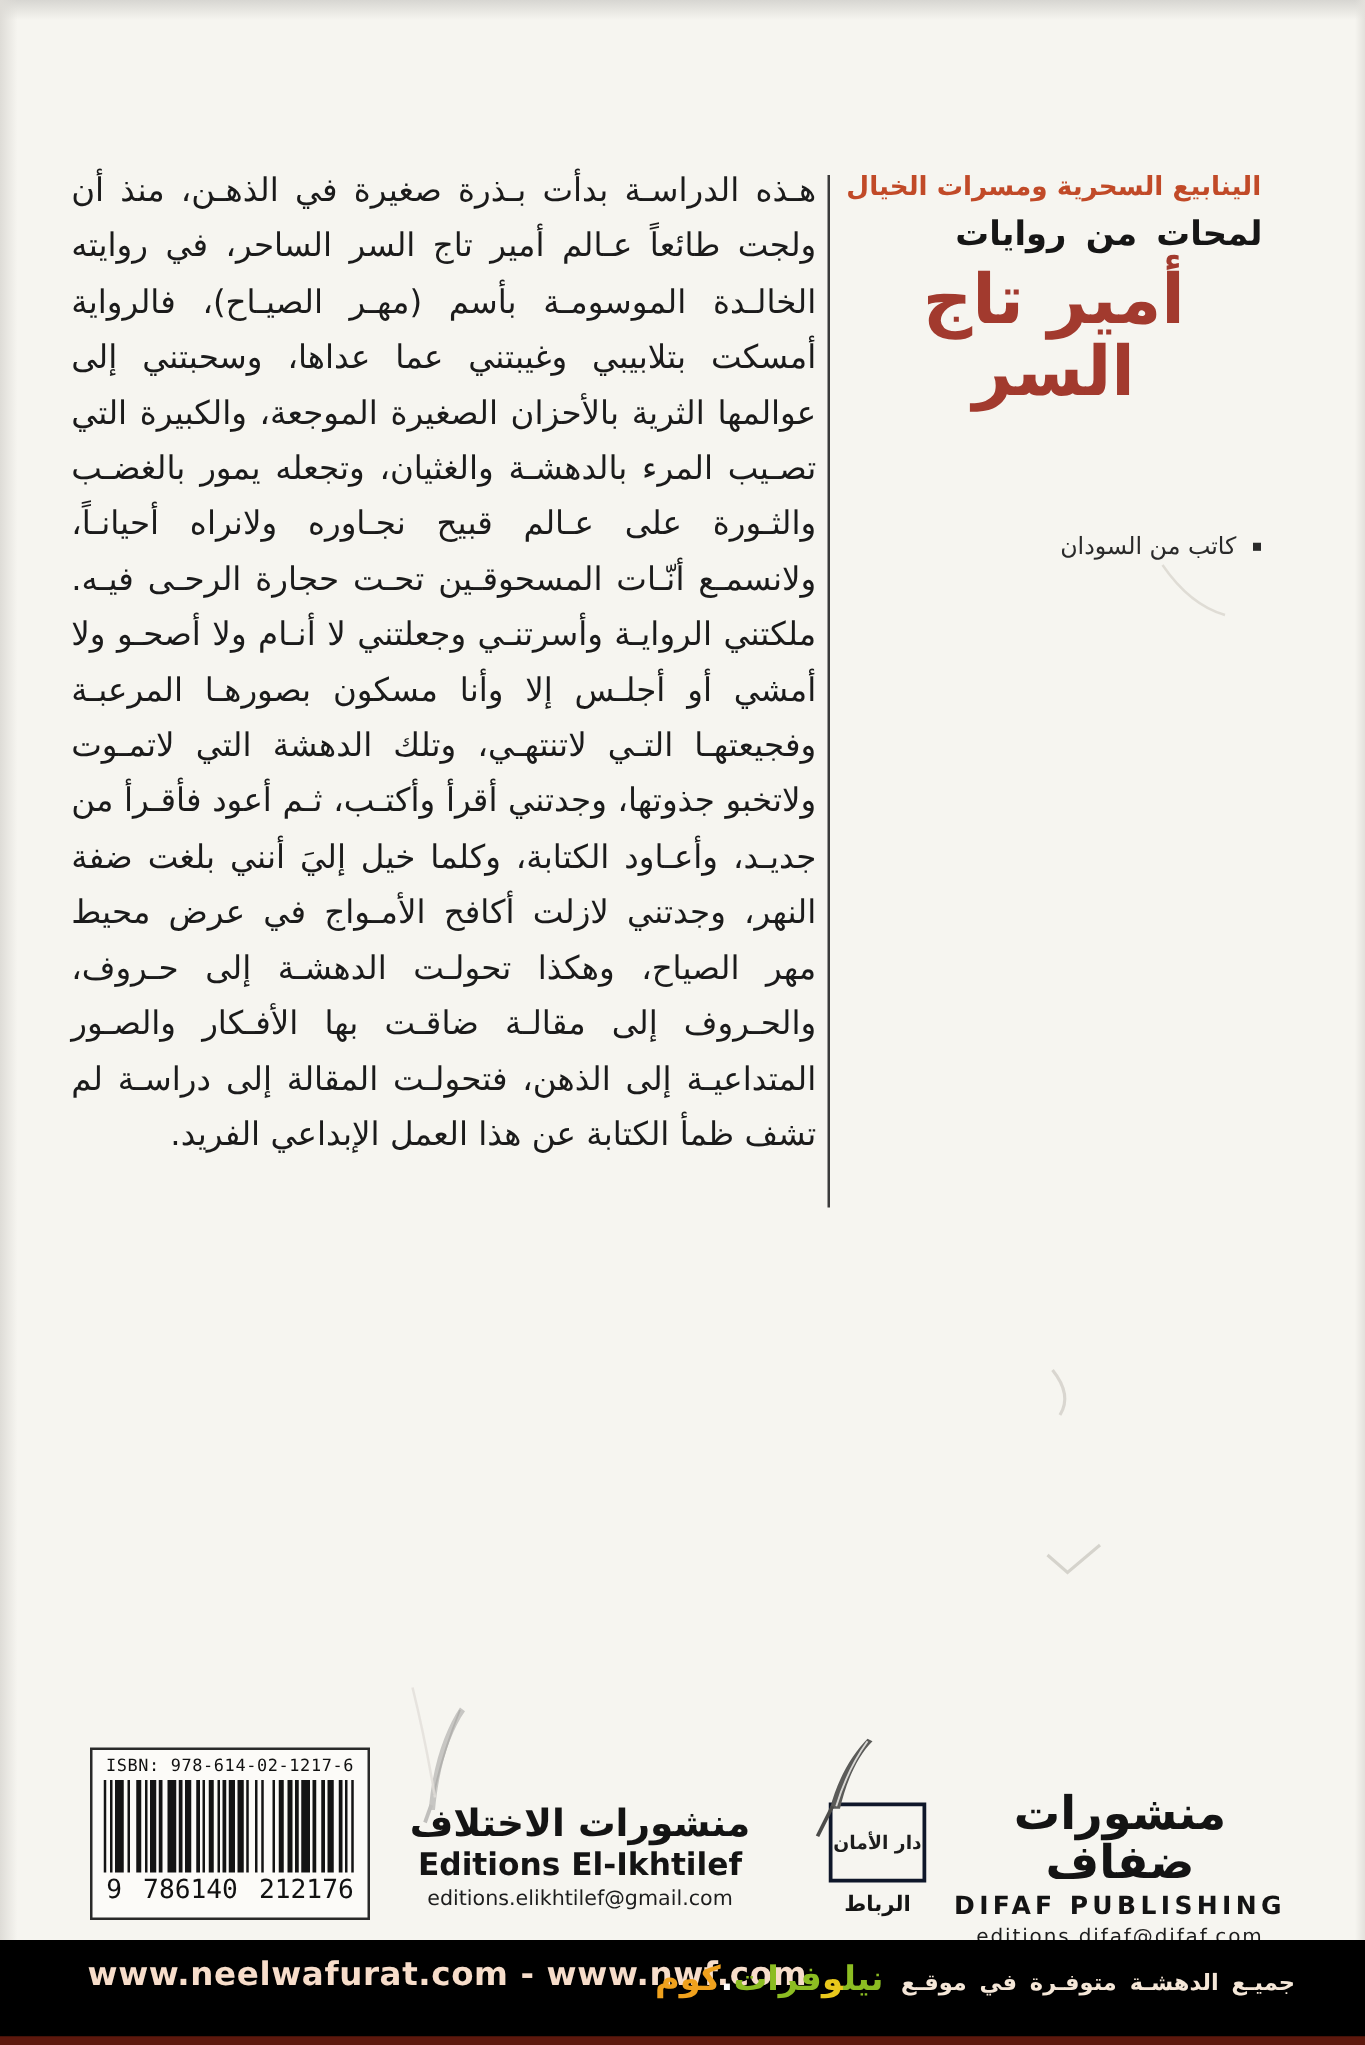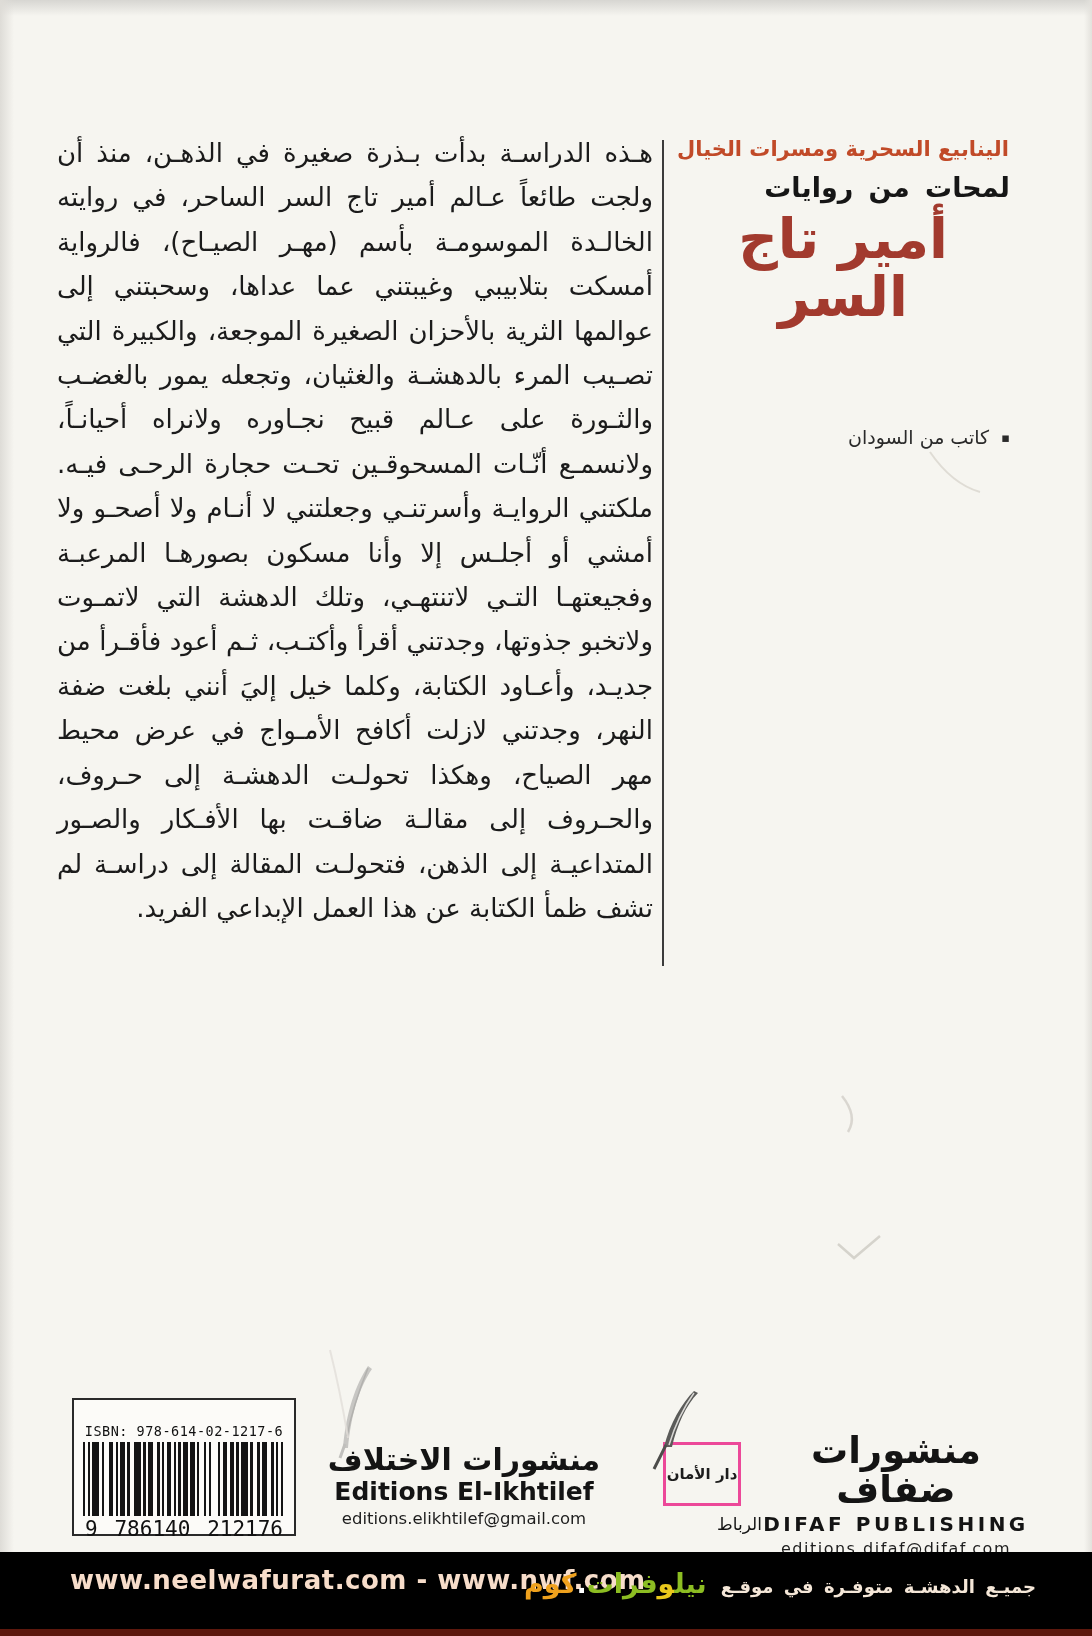--- a/index.html
+++ b/index.html
@@ -45,46 +45,46 @@
   .review{
     position:absolute;top:131px;left:57px;width:596px;
     direction:rtl;text-align:justify;
     font-size:26px;line-height:44.4px;color:#1b1b1b;
   }
 
   
   .barcode-box{
     position:absolute;left:72px;top:1398px;width:224px;height:138px;
     background:#fcfbf8;border:2px solid #2a2a2a;box-sizing:border-box;
-    padding:23px 9px 4px 9px;
+    padding:5px 9px 4px 9px;
   }
   .isbn-line{font-family:"DejaVu Sans Mono",monospace;font-size:13.5px;color:#111;
     text-align:center;letter-spacing:0.5px;white-space:nowrap;}
   .bars{display:flex;align-items:stretch;height:74px;margin-top:3px;}
   .bars .bk{background:#141414;height:100%;}
   .bars .sp{background:transparent;height:100%;}
   .digits{display:flex;direction:ltr;justify-content:space-between;align-items:baseline;
     font-family:"DejaVu Sans Mono",monospace;font-size:21px;color:#111;margin-top:1px;padding:0 2px;}
 
   
   .pub{position:absolute;text-align:center;color:#141414;}
   .ikhtilef{left:326px;top:1444px;width:276px;}
   .ikhtilef .ar{font-size:30px;font-weight:bold;direction:rtl;line-height:1.05;}
   .ikhtilef .en{font-size:25px;font-weight:bold;margin-top:1px;}
   .ikhtilef .email{font-size:16.5px;color:#1d1d1d;margin-top:3px;}
   .quill-ikhtilef{position:absolute;left:8px;top:-80px;}
 
   .daralaman{left:642px;top:1442px;width:120px;}
   .daralaman .logo-box{
     position:relative;margin:0 auto;width:78px;height:64px;
-    border:3px solid #ec4899;box-sizing:border-box;
+    border:3px solid #0f172a;box-sizing:border-box;
     display:flex;align-items:center;justify-content:center;
     direction:rtl;font-weight:bold;font-size:15px;line-height:1.1;color:#1d1d1d;
   }
-  .daralaman .city{font-size:17px;font-weight:normal;margin-top:8px;direction:rtl;text-align:right;}
+  .daralaman .city{font-size:17px;font-weight:bold;margin-top:8px;direction:rtl;}
   .quill-aman{position:absolute;left:-16px;top:-56px;}
 
   .difaf{right:48px;top:1432px;width:296px;}
   .difaf .ar{font-size:37px;font-weight:bold;direction:rtl;line-height:1.05;}
   .difaf .en{font-size:20px;font-weight:600;letter-spacing:3.5px;margin-top:2px;}
   .difaf .email{font-size:16px;letter-spacing:1.5px;color:#1d1d1d;margin-top:3px;}
 
   
   .footer-bar{
     position:absolute;left:0;right:0;top:1552px;height:84px;

